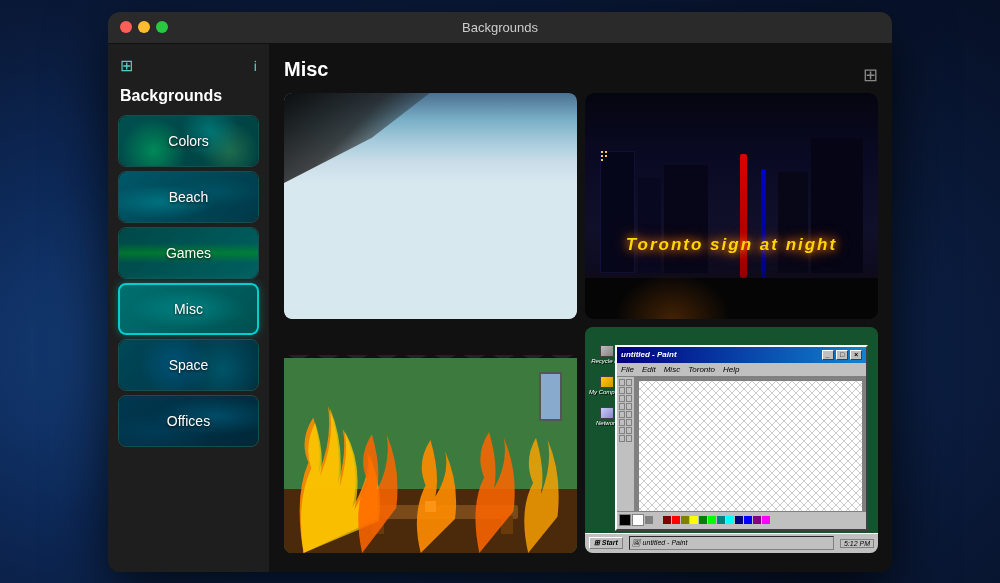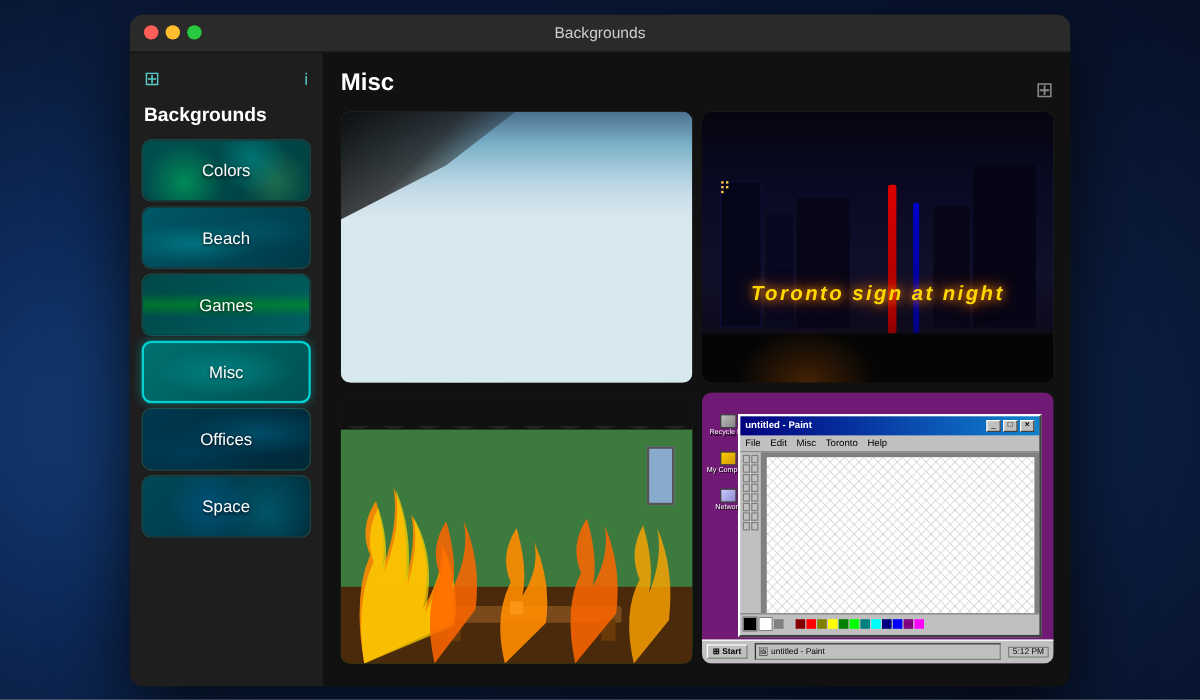--- a/index.html
+++ b/index.html
@@ -204,21 +204,22 @@
         
         linear-gradient(180deg, #111 0%, #1a1a1a 8%, transparent 15%),
         
         linear-gradient(180deg, transparent 12%, #3a7a3a 12%, #3a7a3a 85%, #2a5a2a 100%),
         
         linear-gradient(180deg, transparent 75%, #5a3a1a 75%, #4a2a0a 100%);
     }
     .paint-desktop {
       position: absolute;
       inset: 0;
-      background: #701a75;
+      background: #14532d;
+      font-style: italic;
     }
     .paint-taskbar {
       position: absolute;
       bottom: 0;
       left: 0; right: 0;
       height: 20px;
       background: #c0c0c0;
       border-top: 1px solid #fff;
       display: flex;
       align-items: center;
@@ -502,27 +503,27 @@
         <span class="sidebar-item-label">Games</span>
       </div>
 
       <div class="sidebar-item bg-misc">
         <div class="teal-bg swirl-misc"></div>
         <span class="sidebar-item-label">Misc</span>
       </div>
 
 
       <div class="sidebar-item">
+        <div class="teal-bg swirl-space"></div>
+        <span class="sidebar-item-label">Space</span>
+      </div>
+
+      <div class="sidebar-item">
         <div class="teal-bg swirl-offices"></div>
         <span class="sidebar-item-label">Offices</span>
-      </div>
-
-      <div class="sidebar-item">
-        <div class="teal-bg swirl-space"></div>
-        <span class="sidebar-item-label">Space</span>
       </div>
     </div>
 
     <div class="content-area">
       <div class="content-header">
         <span class="content-title">Misc</span>
         <span class="grid-icon">⊞</span>
       </div>
 
       <div class="image-grid">

